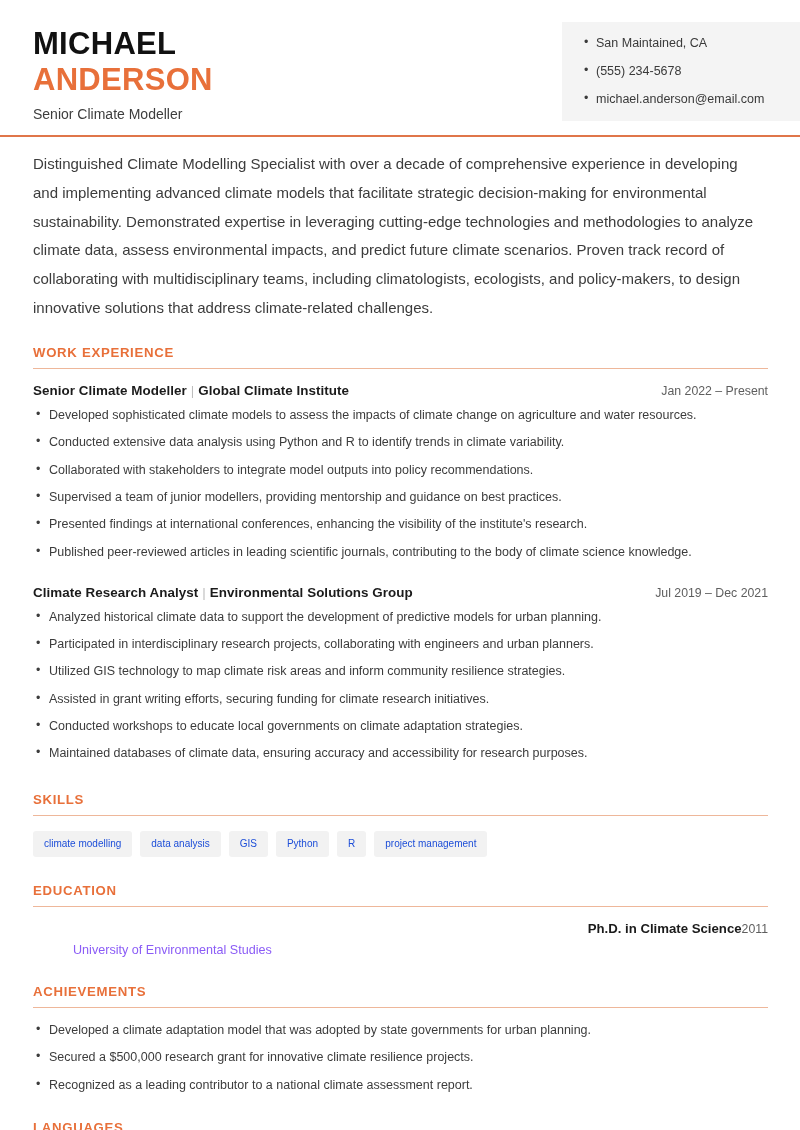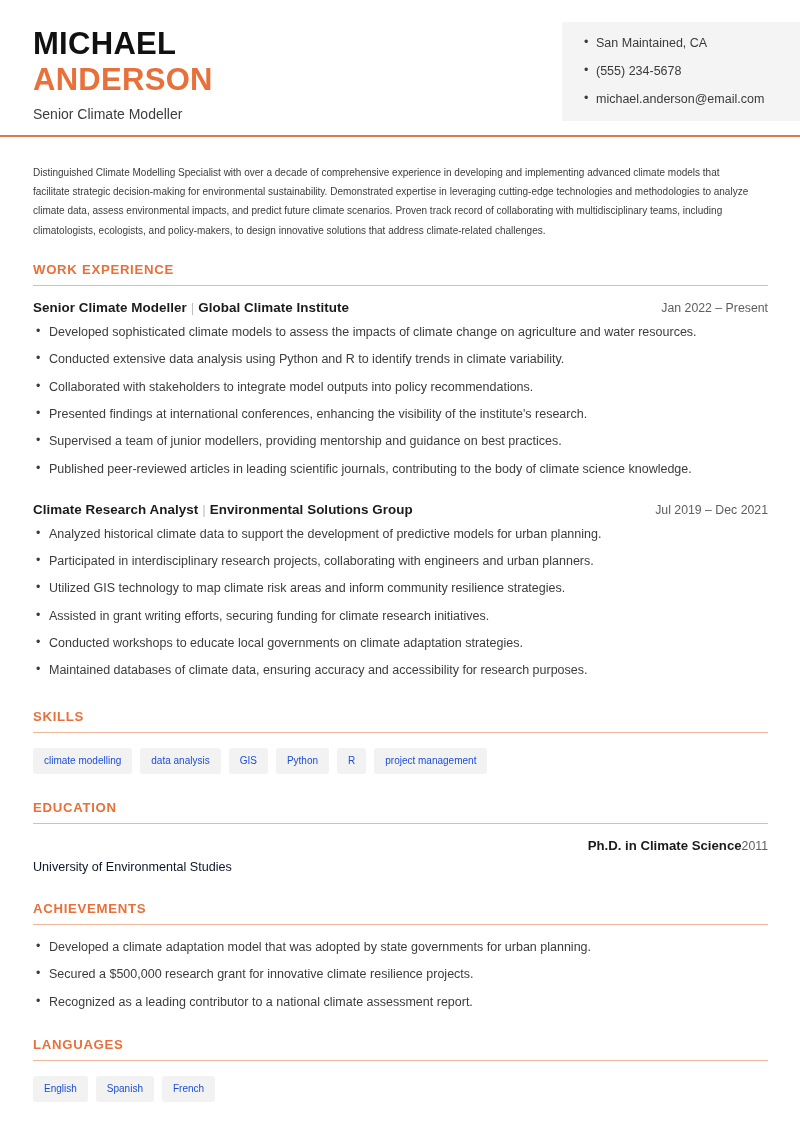--- a/index.html
+++ b/index.html
@@ -92,25 +92,25 @@
     background: #e0764a;
   }
 
   
   .content {
     padding: 0 32px 0 33px;
     box-sizing: border-box;
   }
 
   .summary {
-    font-size: 10px;
+    font-size: 15px;
     line-height: 1.92;
     color: #3c3c3c;
     margin: 0;
-    padding-top: 27px;
+    padding-top: 14px;
     padding-right: 10px;
     text-align: left;
   }
 
   .section { margin-top: 22px; }
 
   .section-title {
     font-size: 13.2px;
     font-weight: bold;
     color: #e8703a;
@@ -202,22 +202,23 @@
     font-size: 13.2px;
     font-weight: bold;
     color: #1b1b1b;
   }
   .edu-year {
     font-size: 12.3px;
     color: #5e5e5e;
   }
   .edu-school {
     font-size: 12.6px;
-    color: #0f172a;
+    color: #8b5cf6;
     margin-top: 7px;
+    margin-left: 40px;
   }
 
   .section--skills { margin-top: 30px; }
   .section--education { margin-top: 26px; }
   .section--achievements { margin-top: 27px; }
   .section--languages { margin-top: 27px; }
   .section--achievements .bullets { margin-top: 2px; }
 </style>
 </head>
 <body>
@@ -254,22 +255,22 @@
         <div class="entry-head">
           <div class="entry-title">
             <span>Senior Climate Modeller</span><span class="entry-sep">|</span><span>Global Climate Institute</span>
           </div>
           <div class="entry-date">Jan 2022 – Present</div>
         </div>
         <ul class="bullets">
           <li>Developed sophisticated climate models to assess the impacts of climate change on agriculture and water resources.</li>
           <li>Conducted extensive data analysis using Python and R to identify trends in climate variability.</li>
           <li>Collaborated with stakeholders to integrate model outputs into policy recommendations.</li>
+          <li>Supervised a team of junior modellers, providing mentorship and guidance on best practices.</li>
           <li>Presented findings at international conferences, enhancing the visibility of the institute's research.</li>
-          <li>Supervised a team of junior modellers, providing mentorship and guidance on best practices.</li>
           <li>Published peer-reviewed articles in leading scientific journals, contributing to the body of climate science knowledge.</li>
         </ul>
       </div>
 
       <div class="entry" style="margin-top:24px;">
         <div class="entry-head">
           <div class="entry-title">
             <span>Climate Research Analyst</span><span class="entry-sep">|</span><span>Environmental Solutions Group</span>
           </div>
           <div class="entry-date">Jul 2019 – Dec 2021</div>

